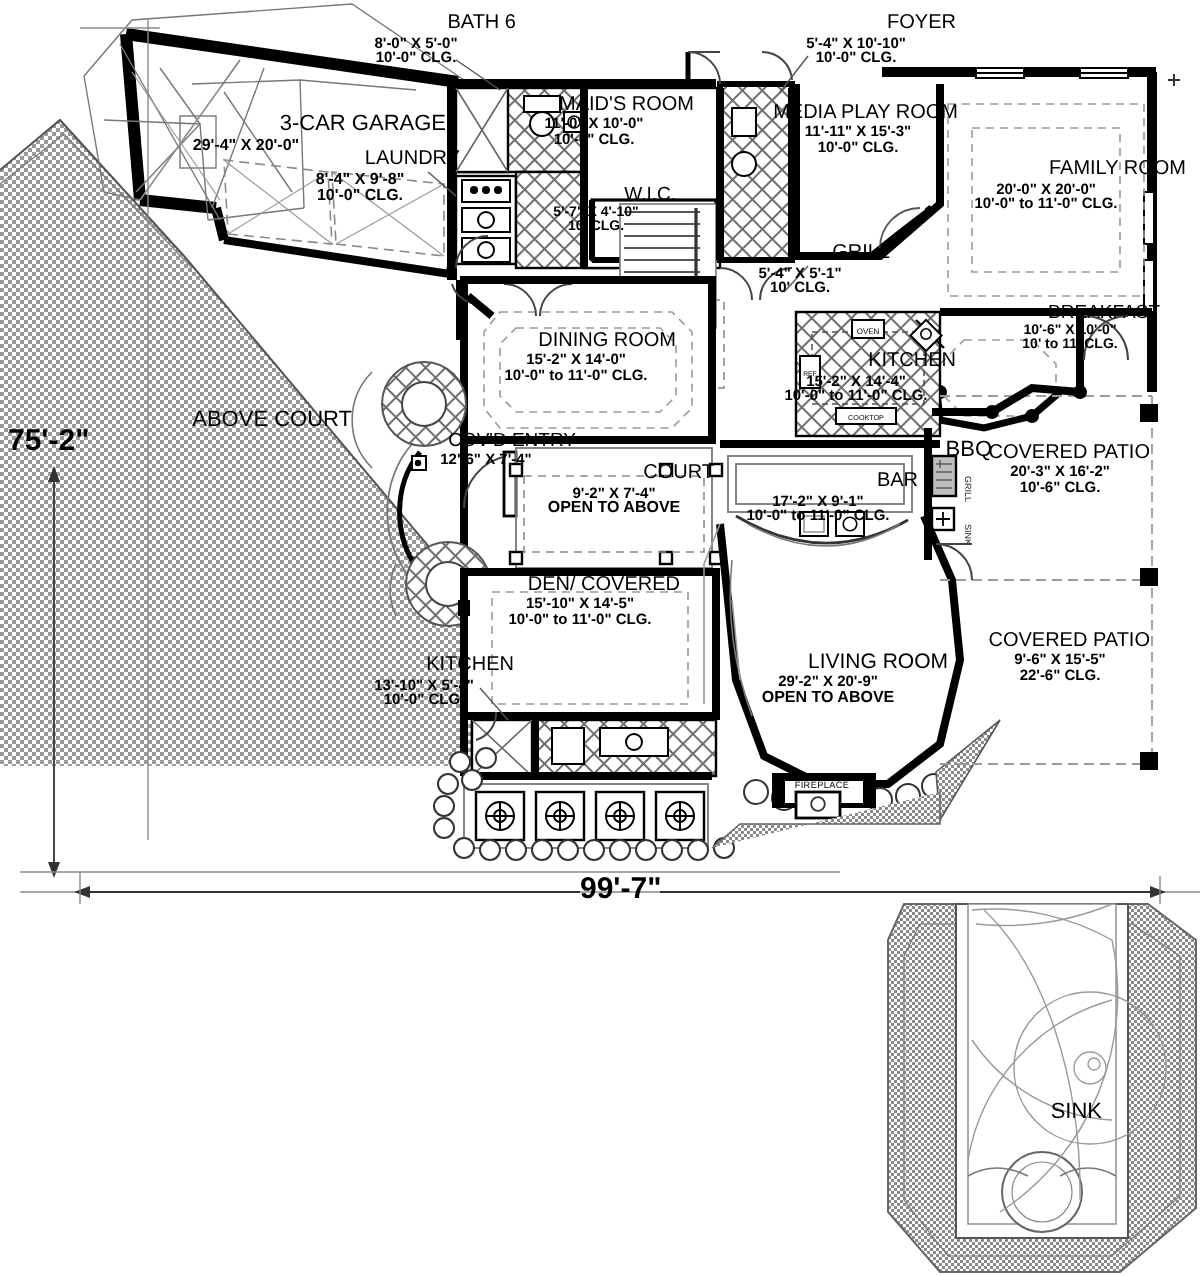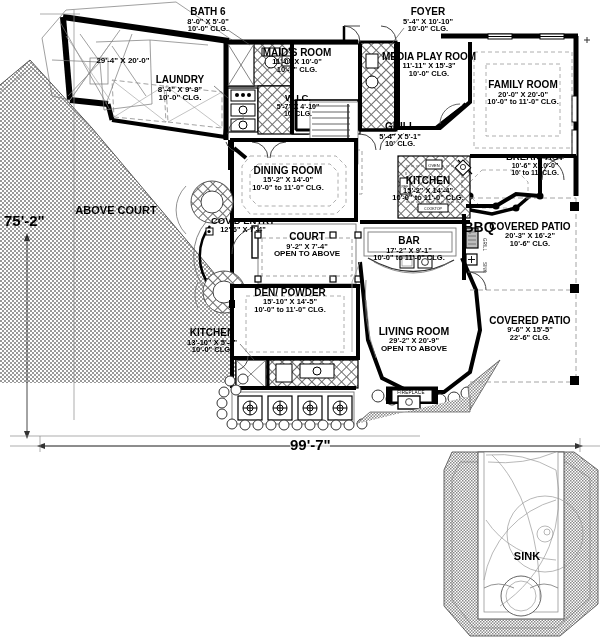--- a/index.html
+++ b/index.html
@@ -3,21 +3,21 @@
 <meta charset="utf-8">
 <style>
   html,body{margin:0;padding:0;background:#fff;}
   body{width:600px;height:638px;overflow:hidden;
        font-family:"Liberation Sans",sans-serif;color:#000;}
   #plan{position:relative;width:600px;height:638px;background:#ffffff;}
   svg{position:absolute;left:0;top:0;}
   .lbl{position:absolute;text-align:center;line-height:1.05;
        font-family:"Liberation Sans",sans-serif;color:#000;
        white-space:nowrap;pointer-events:none;}
-  .rname{font-weight:bold;}
+  .rname{font-weight:normal;text-align:right;}
   .rdim{font-weight:bold;}
   .dimtxt{position:absolute;font-weight:bold;color:#000;
           font-family:"Liberation Sans",sans-serif;}
 </style>
 </head>
 <body>
 
 <div id="plan">
 
 <svg width="600" height="638" viewBox="0 0 600 638" shape-rendering="geometricPrecision">
@@ -508,20 +508,21 @@
     <path d="M404,133 L392,146"></path>
     <path d="M214,86 L228,98"></path>
     <path d="M240,344 L254,360"></path>
     <path d="M470,230 L470,234"></path>
   </g>
 </svg>
 
 <div>
 
   <div class="lbl" style="left:23px;top:57px;width:200px;font-size:11px;">
+    <div class="rname">3-CAR GARAGE</div>
     <div class="rdim" style="font-size:8px;">29'-4" X 20'-0"</div>
   </div>
 
   <div class="lbl" style="left:130px;top:75px;width:100px;font-size:10px;">
     <div class="rname">LAUNDRY</div>
     <div class="rdim" style="font-size:8px;">8'-4" X 9'-8"</div>
     <div class="rdim" style="font-size:8px;">10'-0" CLG.</div>
   </div>
 
   <div class="lbl" style="left:158px;top:7px;width:100px;font-size:10px;">
@@ -594,24 +595,24 @@
     <div class="rdim" style="font-size:7.5px;">9'-2" X 7'-4"</div>
     <div class="rdim" style="font-size:8px;">OPEN TO ABOVE</div>
   </div>
 
   <div class="lbl" style="left:359px;top:236px;width:100px;font-size:10px;">
     <div class="rname">BAR</div>
     <div class="rdim" style="font-size:7.5px;">17'-2" X 9'-1"</div>
     <div class="rdim" style="font-size:7.5px;">10'-0" to 11'-0" CLG.</div>
   </div>
 
-  <div class="lbl rname" style="left:462px;top:220px;width:34px;font-size:14px;">BBQ</div>
+  <div class="lbl rname" style="left:462px;top:220px;width:34px;font-size:11px;">BBQ</div>
 
   <div class="lbl" style="left:240px;top:288px;width:100px;font-size:10px;">
-    <div class="rname" style="line-height:1.0;">DEN/ POWDER</div>
+    <div class="rname" style="line-height:1.0;">DEN/ COVERED</div>
     <div class="rdim" style="font-size:7.5px;">15'-10" X 14'-5"</div>
     <div class="rdim" style="font-size:7.5px;">10'-0" to 11'-0" CLG.</div>
   </div>
 
   <div class="lbl" style="left:167px;top:328px;width:90px;font-size:10px;">
     <div class="rname">KITCHEN</div>
     <div class="rdim" style="font-size:7.5px;">13'-10" X 5'-4"</div>
     <div class="rdim" style="font-size:7.5px;">10'-0" CLG.</div>
   </div>
 

